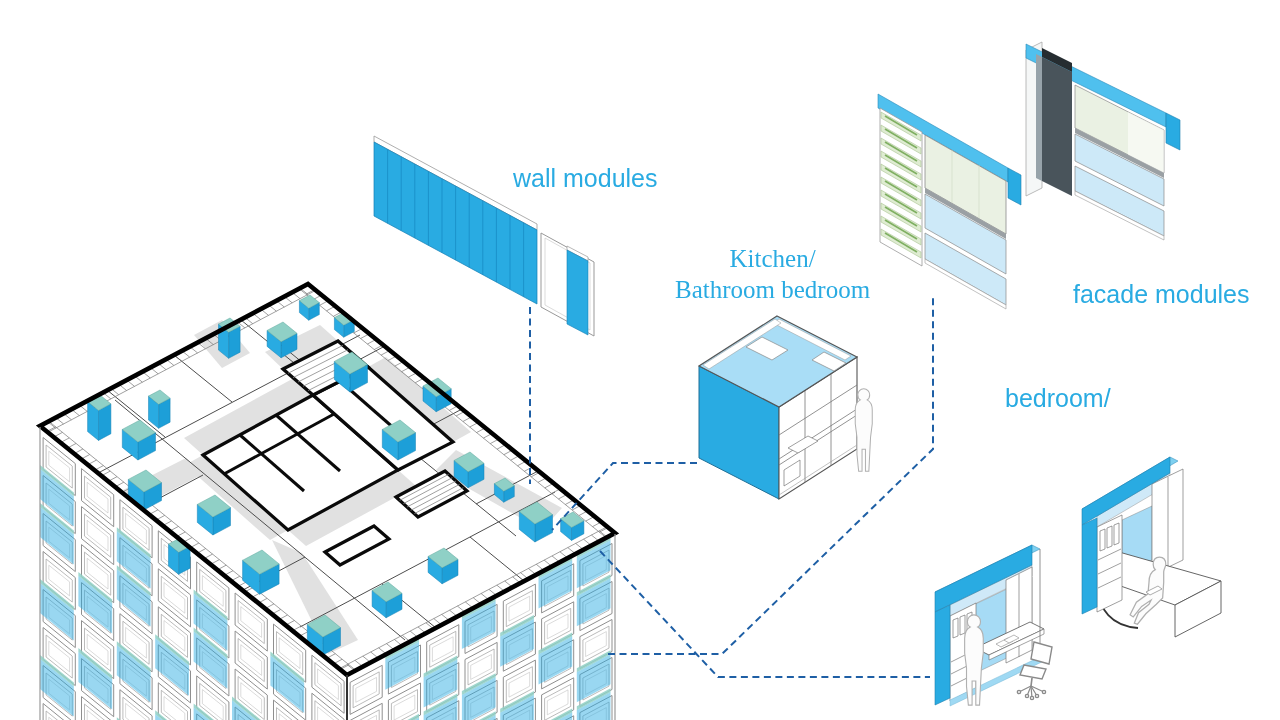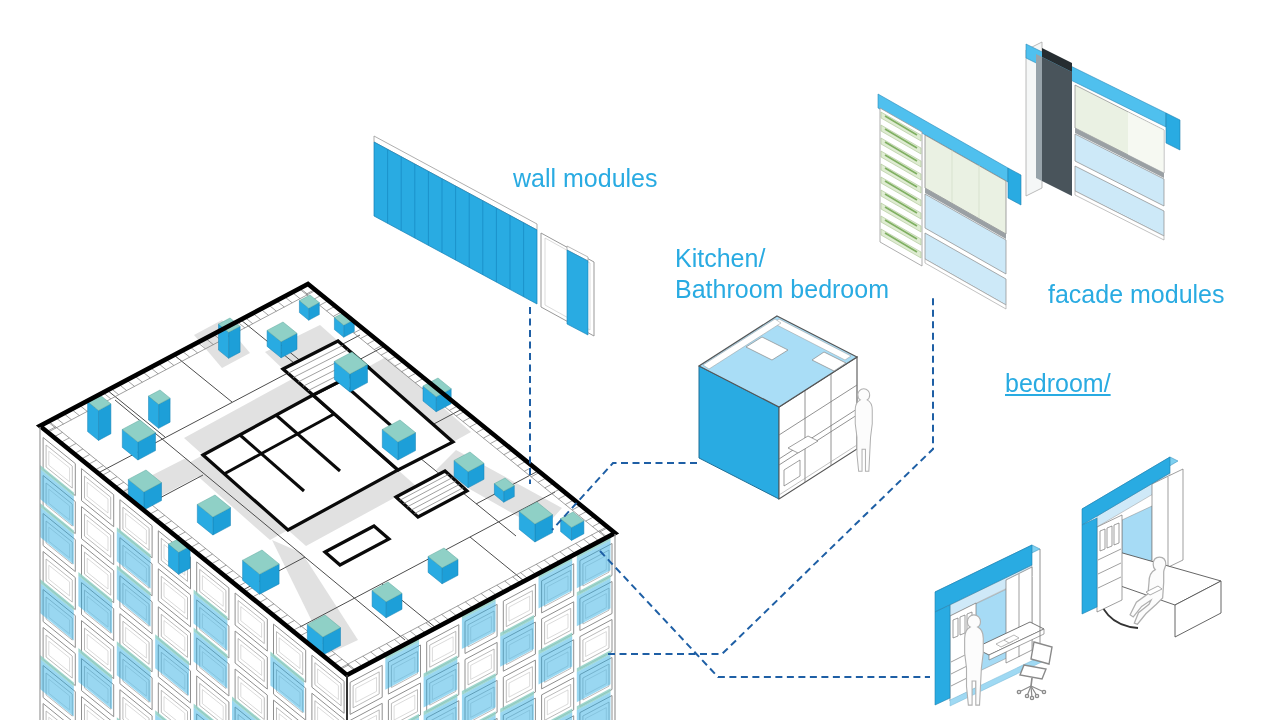--- a/index.html
+++ b/index.html
@@ -1,17 +1,17 @@
 <!DOCTYPE html>
 <html style="--accent: #29ABE2; --accent2: #1D9FD8; --accentLight: #4FC0EE; --labelText: #29ABE2; --connector: #1E5FA5; --cubeTop: #8FD0C6; --corridor: #E1E1E1; --glassBlue: #CDE9F8; --glassGreen: #EAF1E3; --plantGreen: #7FAF62; --columnDark: #49545B;"><head>
 <meta charset="utf-8">
 <style>
   html,body{margin:0;padding:0;background:#fff;}
   #stage{position:relative;width:1280px;height:720px;background:#fff;overflow:hidden;
-         font-family:"Liberation Sans", sans-serif;}
+         font-family:"Liberation Sans", sans-serif;text-align:center;}
   #art{position:absolute;left:0;top:0;}
   .lbl{position:absolute;color:var(--labelText,#29ABE2);font-size:25px;line-height:31px;
        font-weight:400;white-space:nowrap;}
   
   .acc{fill:var(--accent);}
   .acc2{fill:var(--accent2);}
   .accLt{fill:var(--accentLight);}
   .ctop{fill:var(--cubeTop);}
   .corr{fill:var(--corridor);stroke:none;}
   .gb{fill:var(--glassBlue);}
@@ -796,21 +796,21 @@
         <line stroke="#777" stroke-width="0.7" x1="1098" y1="560" x2="1121" y2="549"></line>
         <line stroke="#777" stroke-width="0.7" x1="1098" y1="574" x2="1121" y2="563"></line>
         <line stroke="#777" stroke-width="0.7" x1="1098" y1="588" x2="1121" y2="577"></line>
         <polygon fill="#7FD0F0" stroke="#2a89b8" stroke-width="0.5" points="1082.0,509.0 1170.0,457.0 1178.0,461.0 1090.0,513.0"></polygon>
         <polygon class="acc" stroke="#1f7fae" stroke-width="0.6" points="1082.0,509.0 1170.0,457.0 1170.0,473.0 1082.0,525.0"></polygon>
         <polygon class="acc" stroke="#1f7fae" stroke-width="0.6" points="1082.0,525.0 1097.0,518.0 1097.0,607.0 1082.0,614.0"></polygon>
       </g>
   </svg>
 
   <div class="lbl" style="left:513px;top:163px;">wall modules</div>
-  <div class="lbl" style="left:675px;top:243px;">
+  <div class="lbl" style="left:675px;top:243px;font-family:Liberation Serif, serif;">
     <div>Kitchen/</div>
     <div>Bathroom bedroom</div>
   </div>
-  <div class="lbl" style="left:1048px;top:279px;">facade modules</div>
-  <div class="lbl" style="left:1005px;top:368px;text-decoration:underline;">
+  <div class="lbl" style="left:1073px;top:279px;">facade modules</div>
+  <div class="lbl" style="left:1005px;top:383px;">
     <div>bedroom/</div>
   </div>
 </div>
 
 </body></html>

